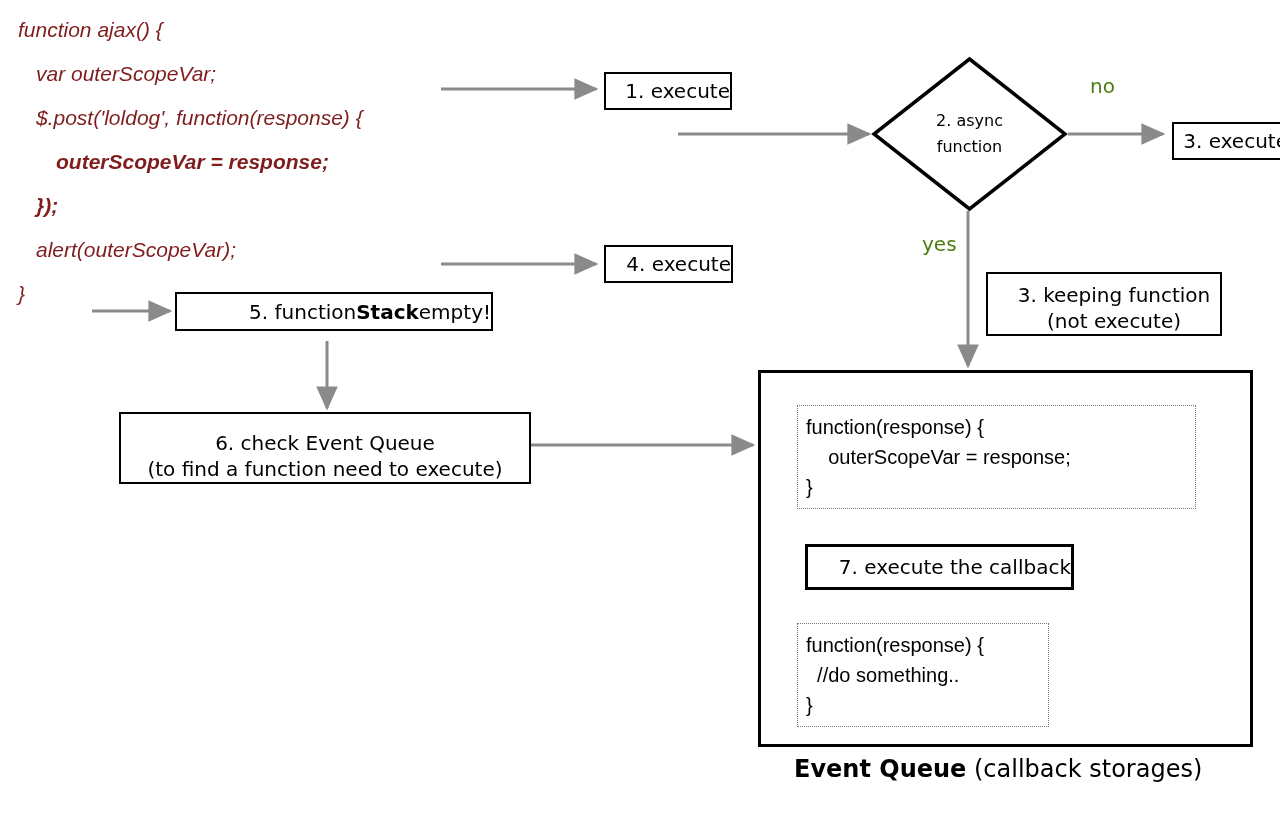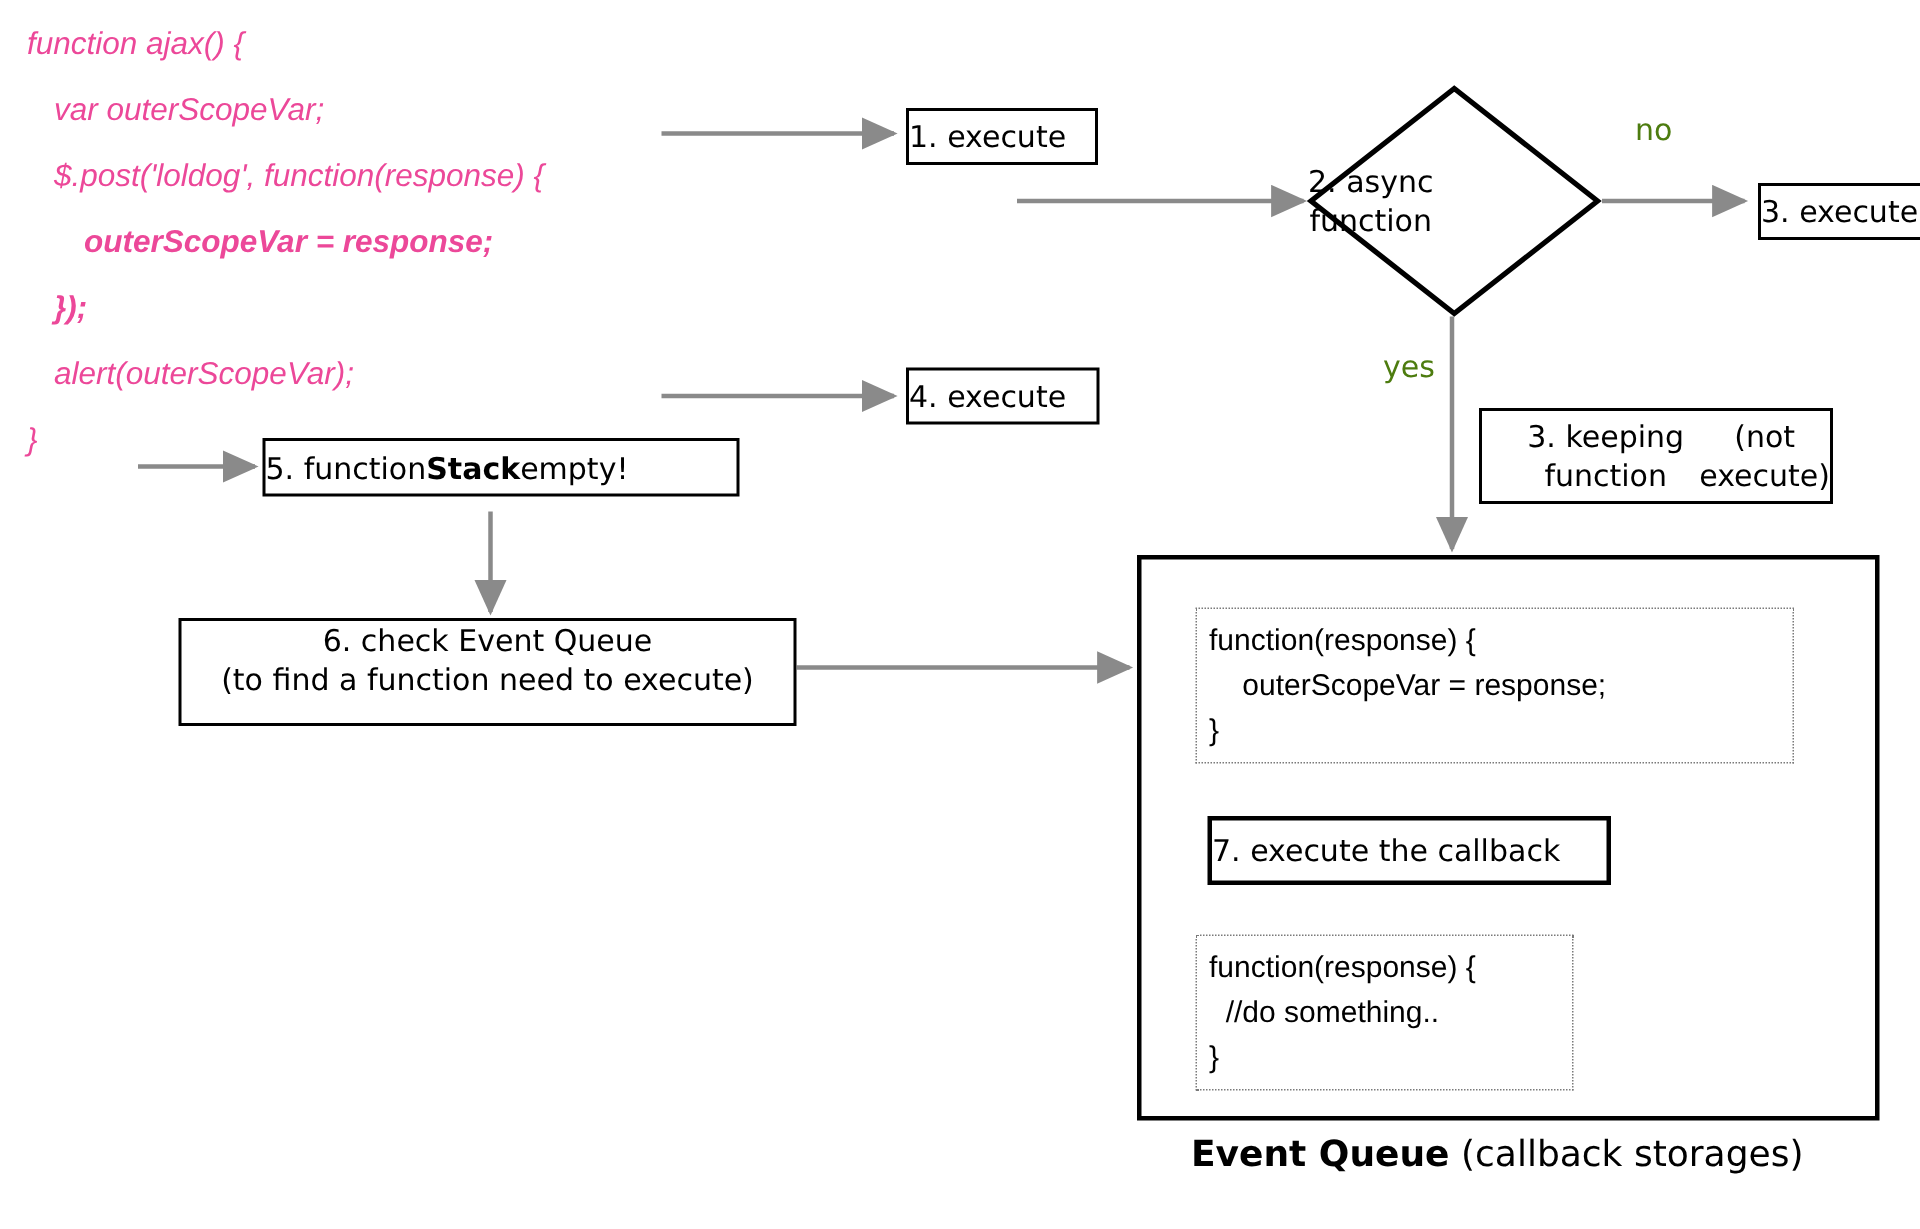--- a/index.html
+++ b/index.html
@@ -6,50 +6,50 @@
   body{width:1280px;height:819px;position:relative;overflow:hidden;
        font-family:"DejaVu Sans","Liberation Sans",sans-serif;color:#000;}
   #stage{position:absolute;left:0;top:0;width:1280px;height:819px;}
 
   
   .code-listing{position:absolute;left:0px;top:0px;width:430px;}
   .code-line{
     font-family:"Liberation Sans","DejaVu Sans",sans-serif;
     font-style:italic;
     font-size:21px;
-    color:#ec4899;
+    color:#7f1d1d;
     line-height:44px;
     white-space:pre;
   }
   .code-line.bold{font-weight:bold;}
 
   
   .fbox{
     position:absolute;
     box-sizing:border-box;
     border:2px solid #000;
     background:#fff;
     display:flex;
     align-items:center;
-    justify-content:flex-start;
+    justify-content:flex-end;
     text-align:center;
     font-family:"DejaVu Sans","Liberation Sans",sans-serif;
     font-size:20px;
     line-height:26px;
     color:#000;
   }
   .fbox.thick{border-width:3px;}
 
   
   .diamond-wrap{position:absolute;}
   .diamond-wrap svg{position:absolute;left:0;top:0;overflow:visible;}
   .diamond-label{
     position:absolute;left:0;top:0;width:100%;height:100%;
-    display:flex;align-items:center;
-    text-align:center;font-size:20px;line-height:26px;
+    display:flex;align-items:center;justify-content:center;
+    text-align:center;font-size:16px;line-height:26px;
     font-family:"DejaVu Sans","Liberation Sans",sans-serif;
     pointer-events:none;
   }
 
   
   #arrows{position:absolute;left:0;top:0;width:1280px;height:819px;}
 
   
   .edge-label{
     position:absolute;font-size:20px;
@@ -133,21 +133,21 @@
     </div>
   </div>
 
   <div class="edge-label" style="left:1090px;top:74px;">no</div>
   <div class="edge-label" style="left:922px;top:232px;">yes</div>
 
   <div class="fbox" style="left:1172px;top:122px;width:118px;height:38px;">
     <span>3. execute</span>
   </div>
 
-  <div class="fbox" style="left:986px;top:272px;width:236px;height:64px;padding-left:20px;">
+  <div class="fbox" style="left:986px;top:272px;width:236px;height:64px;flex-direction:column;padding-left:20px;">
     <span>3. keeping function</span>
     <span>(not execute)</span>
   </div>
 
   <div class="fbox" style="left:604px;top:245px;width:129px;height:38px;">
     <span>4. execute</span>
   </div>
 
   <div class="fbox" style="left:175px;top:292px;width:318px;height:39px;">
     <span>5. function </span>

